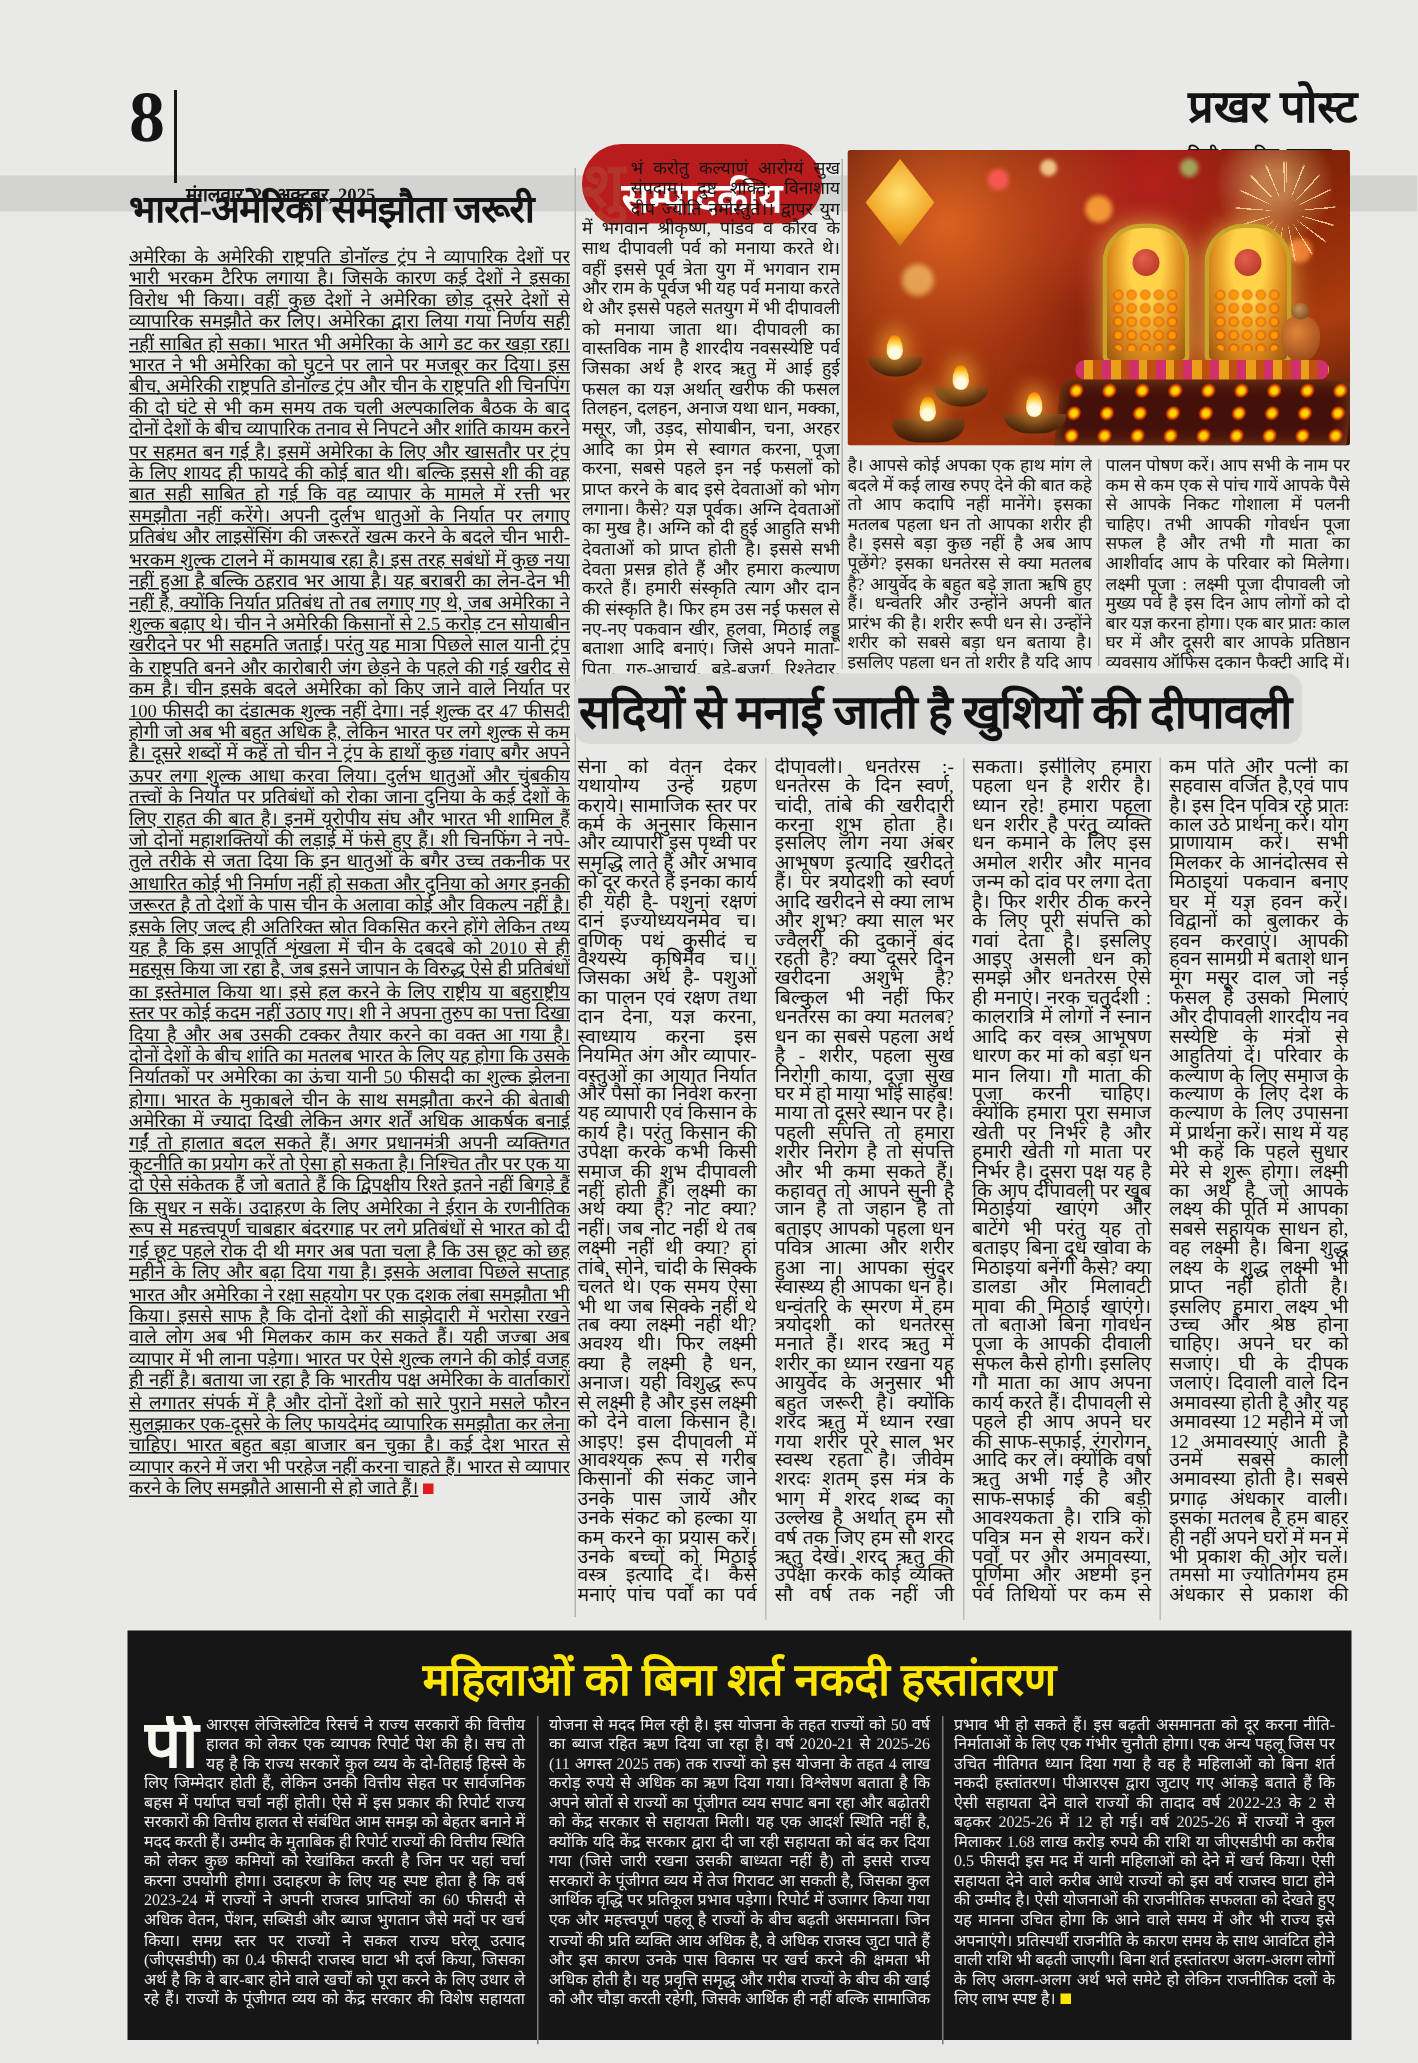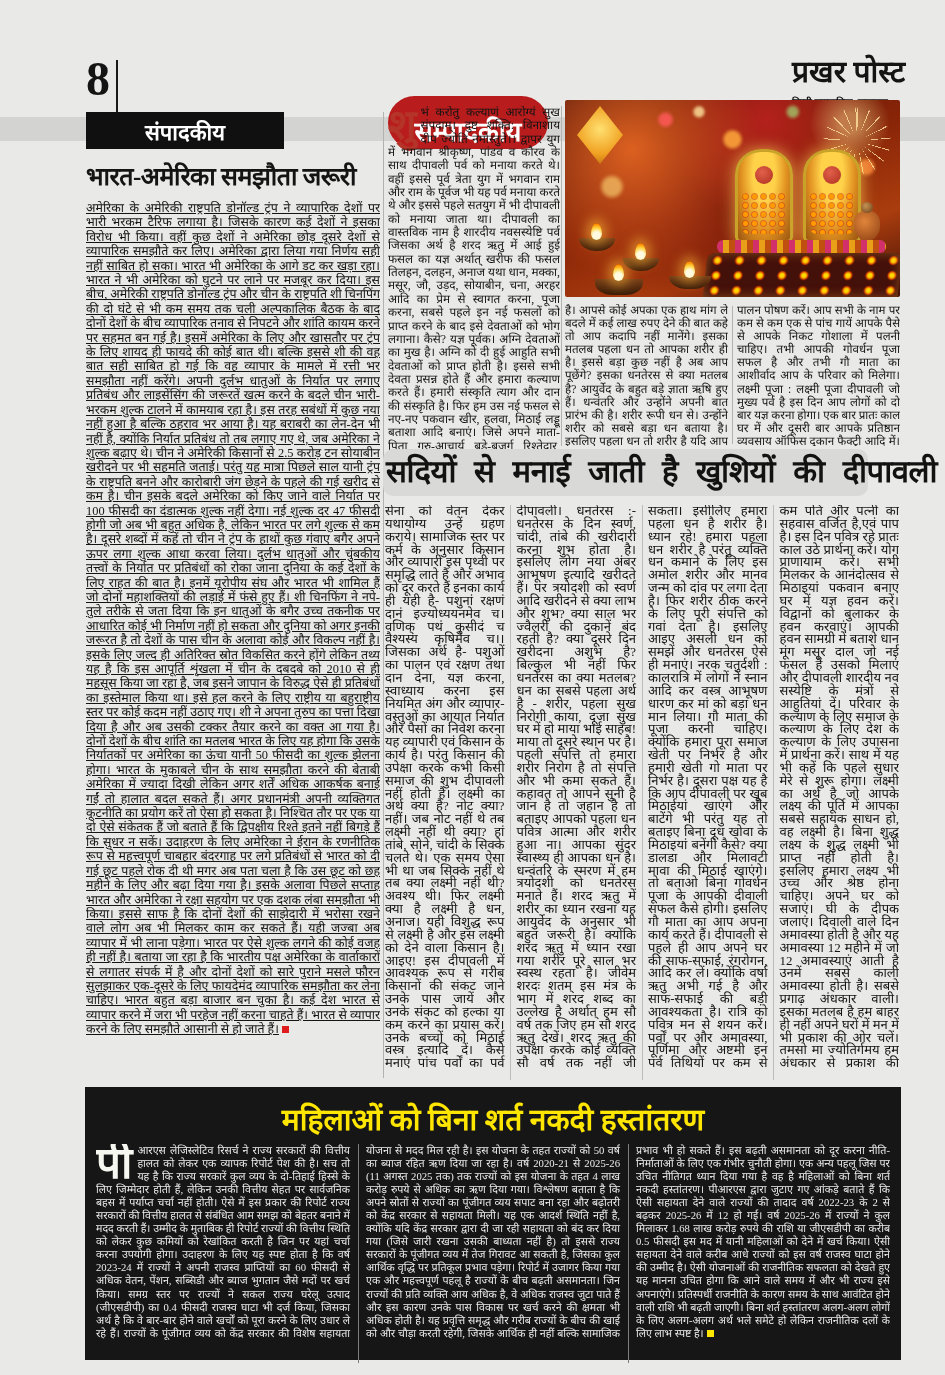--- a/index.html
+++ b/index.html
@@ -34,22 +34,22 @@
     height:842px;overflow:hidden;text-decoration:underline;}
   
   .dw-intro{left:388px;top:106px;width:172px;height:356px;overflow:hidden;
     font-size:11.8px;line-height:13.35px;text-align:justify;}
   .dropcap-red{float:left;font-size:42px;line-height:34px;font-weight:bold;
     color:#b5342a;padding:2px 4px 0 0;}
   .dw-under{top:304px;height:142px;overflow:hidden;font-size:11.6px;line-height:13.1px;text-align:justify;}
   .dw-under-l{left:565px;width:163px;}
   .dw-under-r{left:737px;width:163px;}
   .dw-headline{left:383px;top:449px;width:482px;height:47px;background:#d9d9d7;border-radius:10px;
-    display:flex;align-items:flex-start;font-size:31px;font-weight:bold;letter-spacing:-0.5px;
-    padding-left:3px;white-space:nowrap;color:#121212;font-family:Liberation Mono, monospace;}
+    display:flex;align-items:center;font-size:31px;font-weight:bold;letter-spacing:-0.5px;
+    padding-left:3px;white-space:nowrap;color:#121212;}
   .dw-body{left:385px;top:505px;width:514px;height:575px;overflow:hidden;
     column-count:4;column-gap:12px;column-rule:1px solid #bcbcba;
     font-size:13px;line-height:12.85px;text-align:justify;}
   
   .photo{left:565px;top:100px;width:335px;height:197px;overflow:hidden;border-radius:2px;
     background:
       radial-gradient(circle at 85% 12%, rgba(255,230,150,.45) 0 3%, transparent 12%),
       radial-gradient(circle at 20% 25%, rgba(255,120,40,.75), transparent 42%),
       radial-gradient(circle at 60% 10%, rgba(205,35,35,.7), transparent 38%),
       radial-gradient(circle at 45% 48%, rgba(120,22,10,.9), transparent 62%),
@@ -122,23 +122,20 @@
 <div class="abs masthead">
   <div class="masthead-title">प्रखर पोस्ट</div>
   <div class="masthead-sub">हिन्दी साप्ताहिक, लखनऊ</div>
 </div>
 
 <div class="abs vrule" style="left:383px;top:112px;height:966px;"></div>
 <div class="abs vrule" style="left:561px;top:106px;height:340px;"></div>
 <div class="abs vrule" style="left:732px;top:306px;height:138px;"></div>
 
 <div class="abs ed-col">
-  <div class="ed-kicker">
-    <span>संपादकीय</span>
-  </div>
   <div class="ed-headline">भारत-अमेरिका समझौता जरूरी</div>
   <div class="ed-body">अमेरिका के अमेरिकी राष्ट्रपति डोनॉल्ड ट्रंप ने व्यापारिक देशों पर भारी भरकम टैरिफ लगाया है। जिसके कारण कई देशों ने इसका विरोध भी किया। वहीं कुछ देशों ने अमेरिका छोड़ दूसरे देशों से व्यापारिक समझौते कर लिए। अमेरिका द्वारा लिया गया निर्णय सही नहीं साबित हो सका। भारत भी अमेरिका के आगे डट कर खड़ा रहा। भारत ने भी अमेरिका को घुटने पर लाने पर मजबूर कर दिया। इस बीच, अमेरिकी राष्ट्रपति डोनॉल्ड ट्रंप और चीन के राष्ट्रपति शी चिनपिंग की दो घंटे से भी कम समय तक चली अल्पकालिक बैठक के बाद दोनों देशों के बीच व्यापारिक तनाव से निपटने और शांति कायम करने पर सहमत बन गई है। इसमें अमेरिका के लिए और खासतौर पर ट्रंप के लिए शायद ही फायदे की कोई बात थी। बल्कि इससे शी की वह बात सही साबित हो गई कि वह व्यापार के मामले में रत्ती भर समझौता नहीं करेंगे। अपनी दुर्लभ धातुओं के निर्यात पर लगाए प्रतिबंध और लाइसेंसिंग की जरूरतें खत्म करने के बदले चीन भारी-भरकम शुल्क टालने में कामयाब रहा है। इस तरह सबंधों में कुछ नया नहीं हुआ है बल्कि ठहराव भर आया है। यह बराबरी का लेन-देन भी नहीं है, क्योंकि निर्यात प्रतिबंध तो तब लगाए गए थे, जब अमेरिका ने शुल्क बढ़ाए थे। चीन ने अमेरिकी किसानों से 2.5 करोड़ टन सोयाबीन खरीदने पर भी सहमति जताई। परंतु यह मात्रा पिछले साल यानी ट्रंप के राष्ट्रपति बनने और कारोबारी जंग छेड़ने के पहले की गई खरीद से कम है। चीन इसके बदले अमेरिका को किए जाने वाले निर्यात पर 100 फीसदी का दंडात्मक शुल्क नहीं देगा। नई शुल्क दर 47 फीसदी होगी जो अब भी बहुत अधिक है, लेकिन भारत पर लगे शुल्क से कम है। दूसरे शब्दों में कहें तो चीन ने ट्रंप के हाथों कुछ गंवाए बगैर अपने ऊपर लगा शुल्क आधा करवा लिया। दुर्लभ धातुओं और चुंबकीय तत्त्वों के निर्यात पर प्रतिबंधों को रोका जाना दुनिया के कई देशों के लिए राहत की बात है। इनमें यूरोपीय संघ और भारत भी शामिल हैं जो दोनों महाशक्तियों की लड़ाई में फंसे हुए हैं। शी चिनफिंग ने नपे-तुले तरीके से जता दिया कि इन धातुओं के बगैर उच्च तकनीक पर आधारित कोई भी निर्माण नहीं हो सकता और दुनिया को अगर इनकी जरूरत है तो देशों के पास चीन के अलावा कोई और विकल्प नहीं है। इसके लिए जल्द ही अतिरिक्त स्रोत विकसित करने होंगे लेकिन तथ्य यह है कि इस आपूर्ति शृंखला में चीन के दबदबे को 2010 से ही महसूस किया जा रहा है, जब इसने जापान के विरुद्ध ऐसे ही प्रतिबंधों का इस्तेमाल किया था। इसे हल करने के लिए राष्ट्रीय या बहुराष्ट्रीय स्तर पर कोई कदम नहीं उठाए गए। शी ने अपना तुरुप का पत्ता दिखा दिया है और अब उसकी टक्कर तैयार करने का वक्त आ गया है। दोनों देशों के बीच शांति का मतलब भारत के लिए यह होगा कि उसके निर्यातकों पर अमेरिका का ऊंचा यानी 50 फीसदी का शुल्क झेलना होगा। भारत के मुकाबले चीन के साथ समझौता करने की बेताबी अमेरिका में ज्यादा दिखी लेकिन अगर शर्तें अधिक आकर्षक बनाई गईं तो हालात बदल सकते हैं। अगर प्रधानमंत्री अपनी व्यक्तिगत कूटनीति का प्रयोग करें तो ऐसा हो सकता है। निश्चित तौर पर एक या दो ऐसे संकेतक हैं जो बताते हैं कि द्विपक्षीय रिश्ते इतने नहीं बिगड़े हैं कि सुधर न सकें। उदाहरण के लिए अमेरिका ने ईरान के रणनीतिक रूप से महत्त्वपूर्ण चाबहार बंदरगाह पर लगे प्रतिबंधों से भारत को दी गई छूट पहले रोक दी थी मगर अब पता चला है कि उस छूट को छह महीने के लिए और बढ़ा दिया गया है। इसके अलावा पिछले सप्ताह भारत और अमेरिका ने रक्षा सहयोग पर एक दशक लंबा समझौता भी किया। इससे साफ है कि दोनों देशों की साझेदारी में भरोसा रखने वाले लोग अब भी मिलकर काम कर सकते हैं। यही जज्बा अब व्यापार में भी लाना पड़ेगा। भारत पर ऐसे शुल्क लगने की कोई वजह ही नहीं है। बताया जा रहा है कि भारतीय पक्ष अमेरिका के वार्ताकारों से लगातर संपर्क में है और दोनों देशों को सारे पुराने मसले फौरन सुलझाकर एक-दूसरे के लिए फायदेमंद व्यापारिक समझौता कर लेना चाहिए। भारत बहुत बड़ा बाजार बन चुका है। कई देश भारत से व्यापार करने में जरा भी परहेज नहीं करना चाहते हैं। भारत से व्यापार करने के लिए समझौते आसानी से हो जाते हैं।<span class="endsq red"></span></div>
 </div>
 
 <div class="abs dw-intro">
   <span class="dropcap-red">शु</span><span>भं करोतु कल्याणं आरोग्यं सुख संपदाम्। दुष्ट शक्ति: विनाशाय दीप ज्योति नमोस्तुते।। द्वापर युग में भगवान श्रीकृष्ण, पांडव व कौरव के साथ दीपावली पर्व को मनाया करते थे। वहीं इससे पूर्व त्रेता युग में भगवान राम और राम के पूर्वज भी यह पर्व मनाया करते थे और इससे पहले सतयुग में भी दीपावली को मनाया जाता था। दीपावली का वास्तविक नाम है शारदीय नवसस्येष्टि पर्व जिसका अर्थ है शरद ऋतु में आई हुई फसल का यज्ञ अर्थात् खरीफ की फसल तिलहन, दलहन, अनाज यथा धान, मक्का, मसूर, जौ, उड़द, सोयाबीन, चना, अरहर आदि का प्रेम से स्वागत करना, पूजा करना, सबसे पहले इन नई फसलों को प्राप्त करने के बाद इसे देवताओं को भोग लगाना। कैसे? यज्ञ पूर्वक। अग्नि देवताओं का मुख है। अग्नि को दी हुई आहुति सभी देवताओं को प्राप्त होती है। इससे सभी देवता प्रसन्न होते हैं और हमारा कल्याण करते हैं। हमारी संस्कृति त्याग और दान की संस्कृति है। फिर हम उस नई फसल से नए-नए पकवान खीर, हलवा, मिठाई लड्डू बताशा आदि बनाएं। जिसे अपने माता-पिता, गुरु-आचार्य, बड़े-बुजुर्ग, रिश्तेदार, असहाय, निर्बल, अनाथ, हमारे सेवक, कर्मचारी, पड़ोसी, हमारे रक्षक पुलिस,</span>
 </div>
 
 <div class="abs photo">
   <div class="bokeh"></div>

